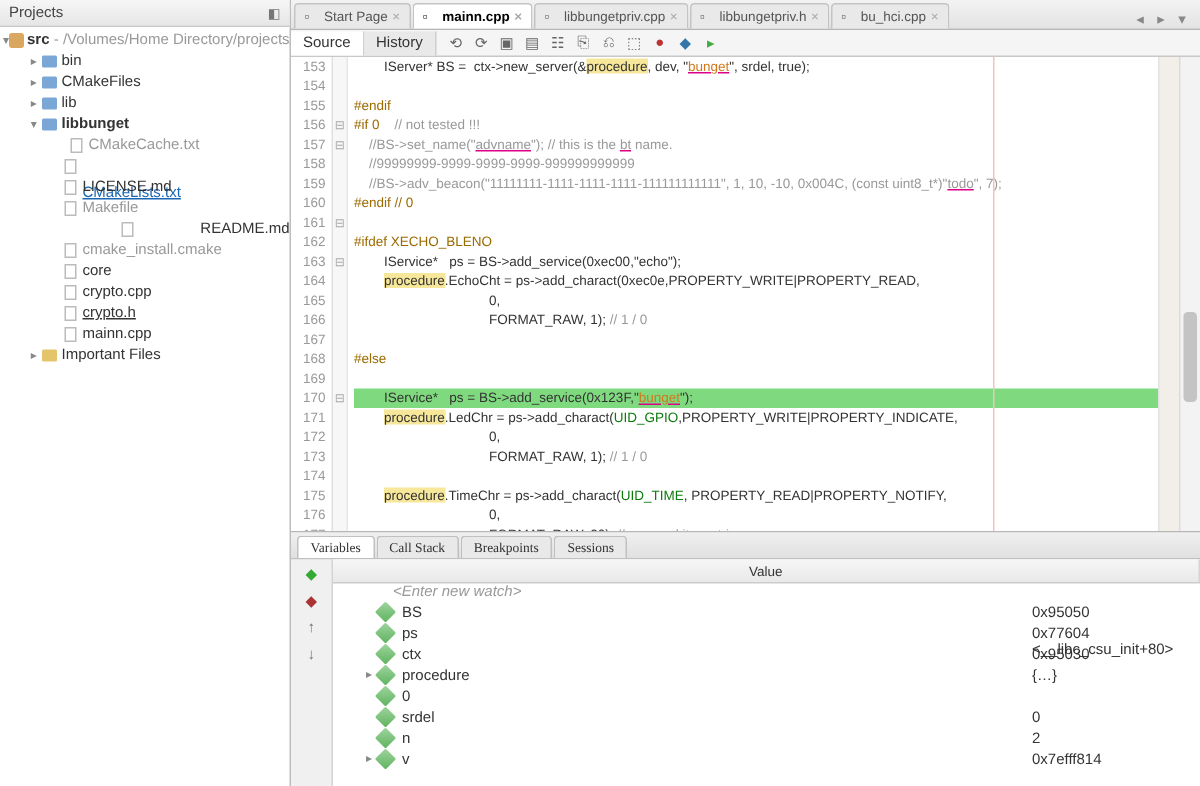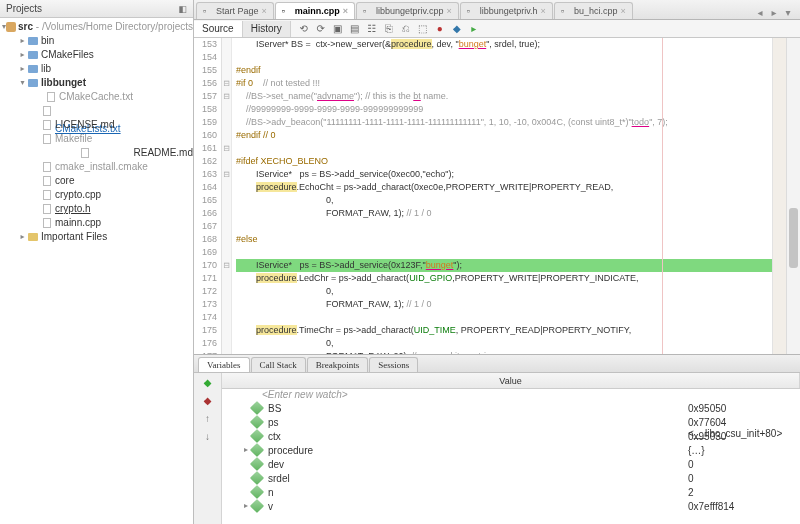--- a/index.html
+++ b/index.html
@@ -365,21 +365,20 @@
               </div>
               <div class="brow">
                 <span class="tw2">▸</span>
                 <span class="dia"></span>
                 <span class="nme">procedure</span>
                 <span class="val">{…}</span>
               </div>
               <div class="brow">
                 <span class="tw2"></span>
                 <span class="dia"></span>
-                <span class="nme">dev</span>
                 <span class="val">0</span>
               </div>
               <div class="brow">
                 <span class="tw2"></span>
                 <span class="dia"></span>
                 <span class="nme">srdel</span>
                 <span class="val">0</span>
               </div>
               <div class="brow">
                 <span class="tw2"></span>

